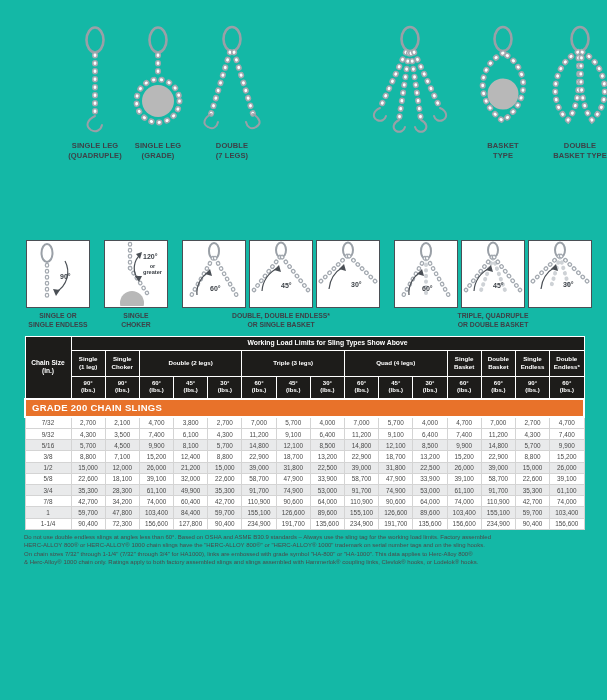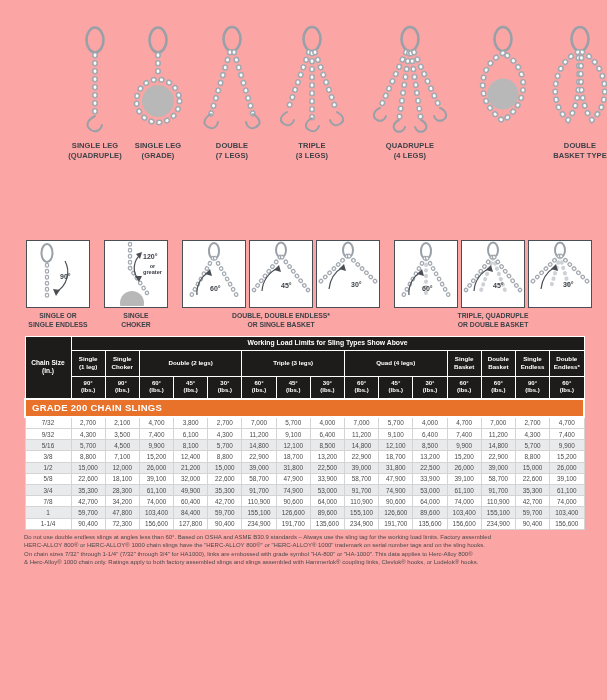--- a/index.html
+++ b/index.html
@@ -1,17 +1,17 @@
 <!DOCTYPE html>
 <html><head>
 <meta charset="utf-8">
 <style>
   html,body{margin:0;padding:0;background:#fff;}
   body{width:607px;height:700px;font-family:"Liberation Sans",sans-serif;}
-  .sheet{position:relative;width:607px;height:700px;background:#fca5a5;overflow:hidden;}
+  .sheet{position:relative;width:607px;height:700px;background:#14b8a6;overflow:hidden;}
 
   
   .figures{position:absolute;top:8px;left:0;width:607px;height:165px;}
   .fig{position:absolute;width:90px;text-align:center;}
   .fig svg{display:block;margin:0 auto;}
   .fig figcaption{font-size:7.5px;font-weight:bold;color:#3d4248;line-height:1.3;margin-top:3px;letter-spacing:.1px;}
   .fig figcaption span{display:block;}
   .ml{fill:none;stroke:#9aa0a7;stroke-width:2.6;}
   .c1{fill:none;stroke:#a3a9b0;stroke-width:6;stroke-dasharray:.5 7.5;stroke-linecap:round;}
   .c2{fill:none;stroke:#fff;stroke-width:2.8;stroke-dasharray:.5 7.5;stroke-linecap:round;}
@@ -94,68 +94,50 @@
           <path class="c2" d="M47 28 L66 90"></path>
         <path class="hk" d="M24 90 c-7 4 -9 10 -3 13 c5 3 9 0 10 -5"></path>
         <path class="hk" d="M66 90 c7 4 9 10 3 13 c-5 3 -9 0 -10 -5"></path>
       </svg>
       <figcaption data-name="figure-caption">
         <span>DOUBLE</span>
           <span>(7 LEGS)</span>
       </figcaption>
     </figure>
 
-    <figure class="fig" style="left:227px" data-name="figure-triple-3-legs">
-      <svg width="90" height="114" viewBox="0 0 90 114" data-name="triple-3-legs-icon">
-        <ellipse class="ml" cx="45" cy="15" rx="8.5" ry="12"></ellipse>
-        <path class="c1" d="M42 28 L20 88"></path>
-          <path class="c2" d="M42 28 L20 88"></path>
-        <path class="c1" d="M45 29 L45 94"></path>
-          <path class="c2" d="M45 29 L45 94"></path>
-        <path class="c1" d="M48 28 L70 88"></path>
-          <path class="c2" d="M48 28 L70 88"></path>
-        <path class="hk" d="M20 88 c-7 4 -8 9 -3 12 c5 3 9 0 10 -4"></path>
-        <path class="hk" d="M45 94 c-7 4 -8 9 -3 12 c5 3 9 0 10 -4"></path>
-        <path class="hk" d="M70 88 c7 4 8 9 3 12 c-5 3 -9 0 -10 -4"></path>
-      </svg>
-      <figcaption data-name="figure-caption">
-        <span>TRIPLE</span>
-          <span>(3 LEGS)</span>
-      </figcaption>
-    </figure>
 
     <figure class="fig" style="left:325px" data-name="figure-quadruple-4-legs">
       <svg width="90" height="114" viewBox="0 0 90 114" data-name="quadruple-4-legs-icon">
         <ellipse class="ml" cx="45" cy="15" rx="8.5" ry="12"></ellipse>
         <path class="c1" d="M41 28 L15 84"></path>
           <path class="c2" d="M41 28 L15 84"></path>
         <path class="c1" d="M44 29 L34 96"></path>
           <path class="c2" d="M44 29 L34 96"></path>
         <path class="c1" d="M46 29 L56 96"></path>
           <path class="c2" d="M46 29 L56 96"></path>
         <path class="c1" d="M49 28 L75 84"></path>
           <path class="c2" d="M49 28 L75 84"></path>
         <path class="hk" d="M15 84 c-7 3 -8 9 -3 12 c4 2 8 0 9 -4"></path>
         <path class="hk" d="M34 96 c-6 3 -7 8 -3 11 c4 2 8 0 9 -4"></path>
         <path class="hk" d="M56 96 c6 3 7 8 3 11 c-4 2 -8 0 -9 -4"></path>
         <path class="hk" d="M75 84 c7 3 8 9 3 12 c-4 2 -8 0 -9 -4"></path>
       </svg>
-      <figcaption data-name="figure-caption">
-        <span>QUADRUPLE</span>
-          <span>(4 LEGS)</span>
-      </figcaption>
     </figure>
 
     <figure class="fig" style="left:418px" data-name="figure-basket-type">
       <svg width="90" height="114" viewBox="0 0 90 114" data-name="basket-type-icon">
         <ellipse class="ml" cx="45" cy="15" rx="8.5" ry="12"></ellipse>
         <circle class="load" cx="45" cy="70" r="15.5"></circle>
         <path class="c1" d="M45 29 C20 42 16 76 45 97 C74 76 70 42 45 29"></path>
         <path class="c2" d="M45 29 C20 42 16 76 45 97 C74 76 70 42 45 29"></path>
       </svg>
+      <figcaption data-name="figure-caption">
+        <span>BASKET</span>
+          <span>TYPE</span>
+      </figcaption>
     </figure>
 
     <figure class="fig" style="left:495px" data-name="figure-double-basket-type">
       <svg width="90" height="114" viewBox="0 0 90 114" data-name="double-basket-type-icon">
         <ellipse class="ml" cx="45" cy="15" rx="8.5" ry="12"></ellipse>
         <path class="c1" d="M43 28 C18 40 12 78 33 96 C46 80 45 48 43 28"></path>
         <path class="c2" d="M43 28 C18 40 12 78 33 96 C46 80 45 48 43 28"></path>
         <path class="c1" d="M47 28 C72 40 78 78 57 96 C44 80 45 48 47 28"></path>
         <path class="c2" d="M47 28 C72 40 78 78 57 96 C44 80 45 48 47 28"></path>
       </svg>

